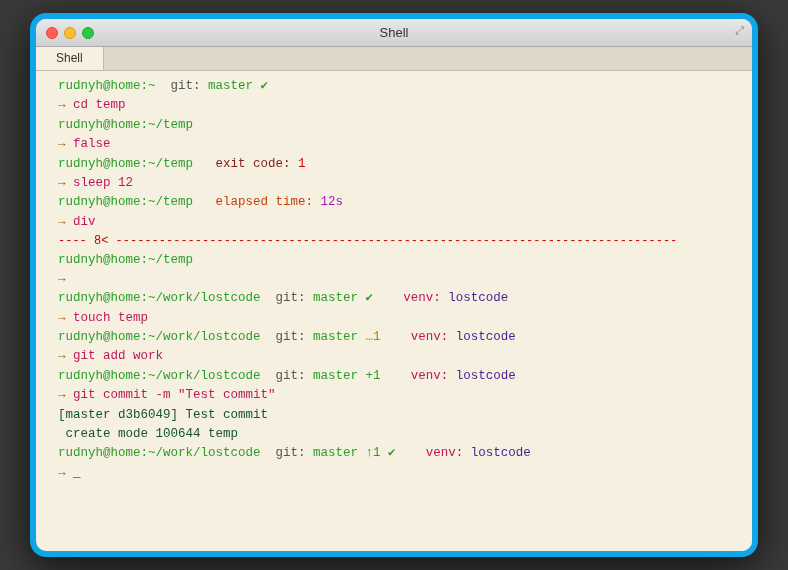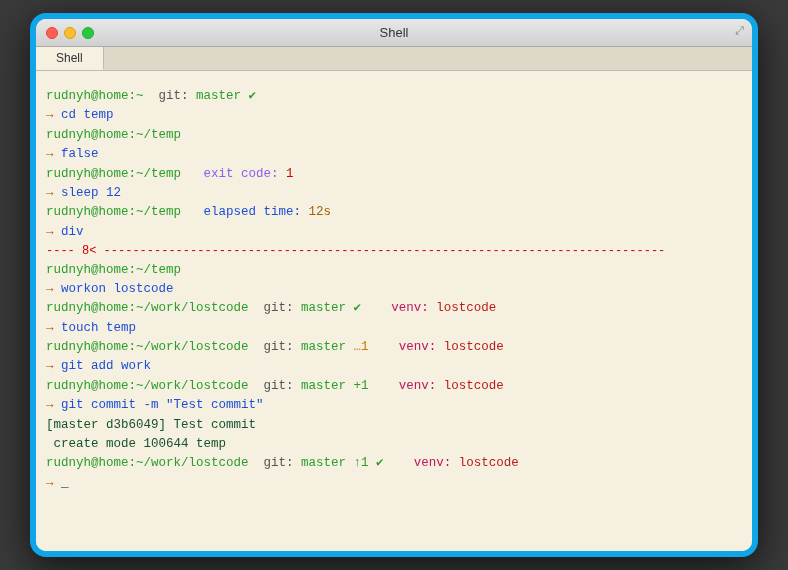--- a/index.html
+++ b/index.html
@@ -70,45 +70,46 @@
       color: #333;
       background: #c8c4b4;
       border-right: 1px solid #bbb;
       cursor: pointer;
     }
     .tab.active {
       background: #f5f0e0;
       border-bottom: 1px solid #f5f0e0;
     }
     .terminal {
-      padding: 16px 10px;
+      padding: 6px 10px;
       font-size: 12.5px;
       line-height: 1.55;
       background: #f5f0e0;
       min-height: 480px;
+      margin-left: 12px;
     }
     .line {
       display: flex;
       flex-wrap: wrap;
       align-items: baseline;
       white-space: pre;
     }
     .prompt-host { color: #2a9e2a; }
     .prompt-sep  { color: #555; }
     .git-label   { color: #555; }
     .git-value   { color: #2a9e2a; }
     .git-check   { color: #2a9e2a; }
     .venv-label  { color: #be185d; }
-    .venv-value  { color: #b91c1c; }
+    .venv-value  { color: #4c1d95; }
     .cmd-arrow   { color: #a05000; }
-    .cmd-text    { color: #1d4ed8; }
-    .exit-label  { color: #8b5cf6; }
+    .cmd-text    { color: #be185d; }
+    .exit-label  { color: #7f1d1d; }
     .exit-value  { color: #cc0000; }
-    .elapsed-label { color: #1d4ed8; }
-    .elapsed-value { color: #a16207; }
+    .elapsed-label { color: #c2410c; }
+    .elapsed-value { color: #a21caf; }
     .divider-line {
       color: #cc0000;
       font-size: 12px;
       letter-spacing: 0;
     }
     .git-warn    { color: #cc7700; }
     .git-plus    { color: #2a9e2a; }
     .git-up      { color: #2a9e2a; }
     .commit-out  { color: #14532d; }
     .cursor { color: #333; }
@@ -179,21 +180,20 @@
     <div class="line divider-line">
       <span>---- 8&lt; ------------------------------------------------------------------------------</span>
     </div>
 
     <div class="line">
       <span class="prompt-host">rudnyh@home:~/temp</span>
     </div>
 
     <div class="line">
       <span class="cmd-arrow">→ </span>
-      <span class="cmd-text">workon lostcode</span>
     </div>
 
     <div class="line">
       <span class="prompt-host">rudnyh@home:~/work/lostcode</span>
       <span class="prompt-sep">  </span>
       <span class="git-label">git: </span>
       <span class="git-value">master </span>
       <span class="git-check">✔</span>
       <span class="prompt-sep">    </span>
       <span class="venv-label">venv: </span>

